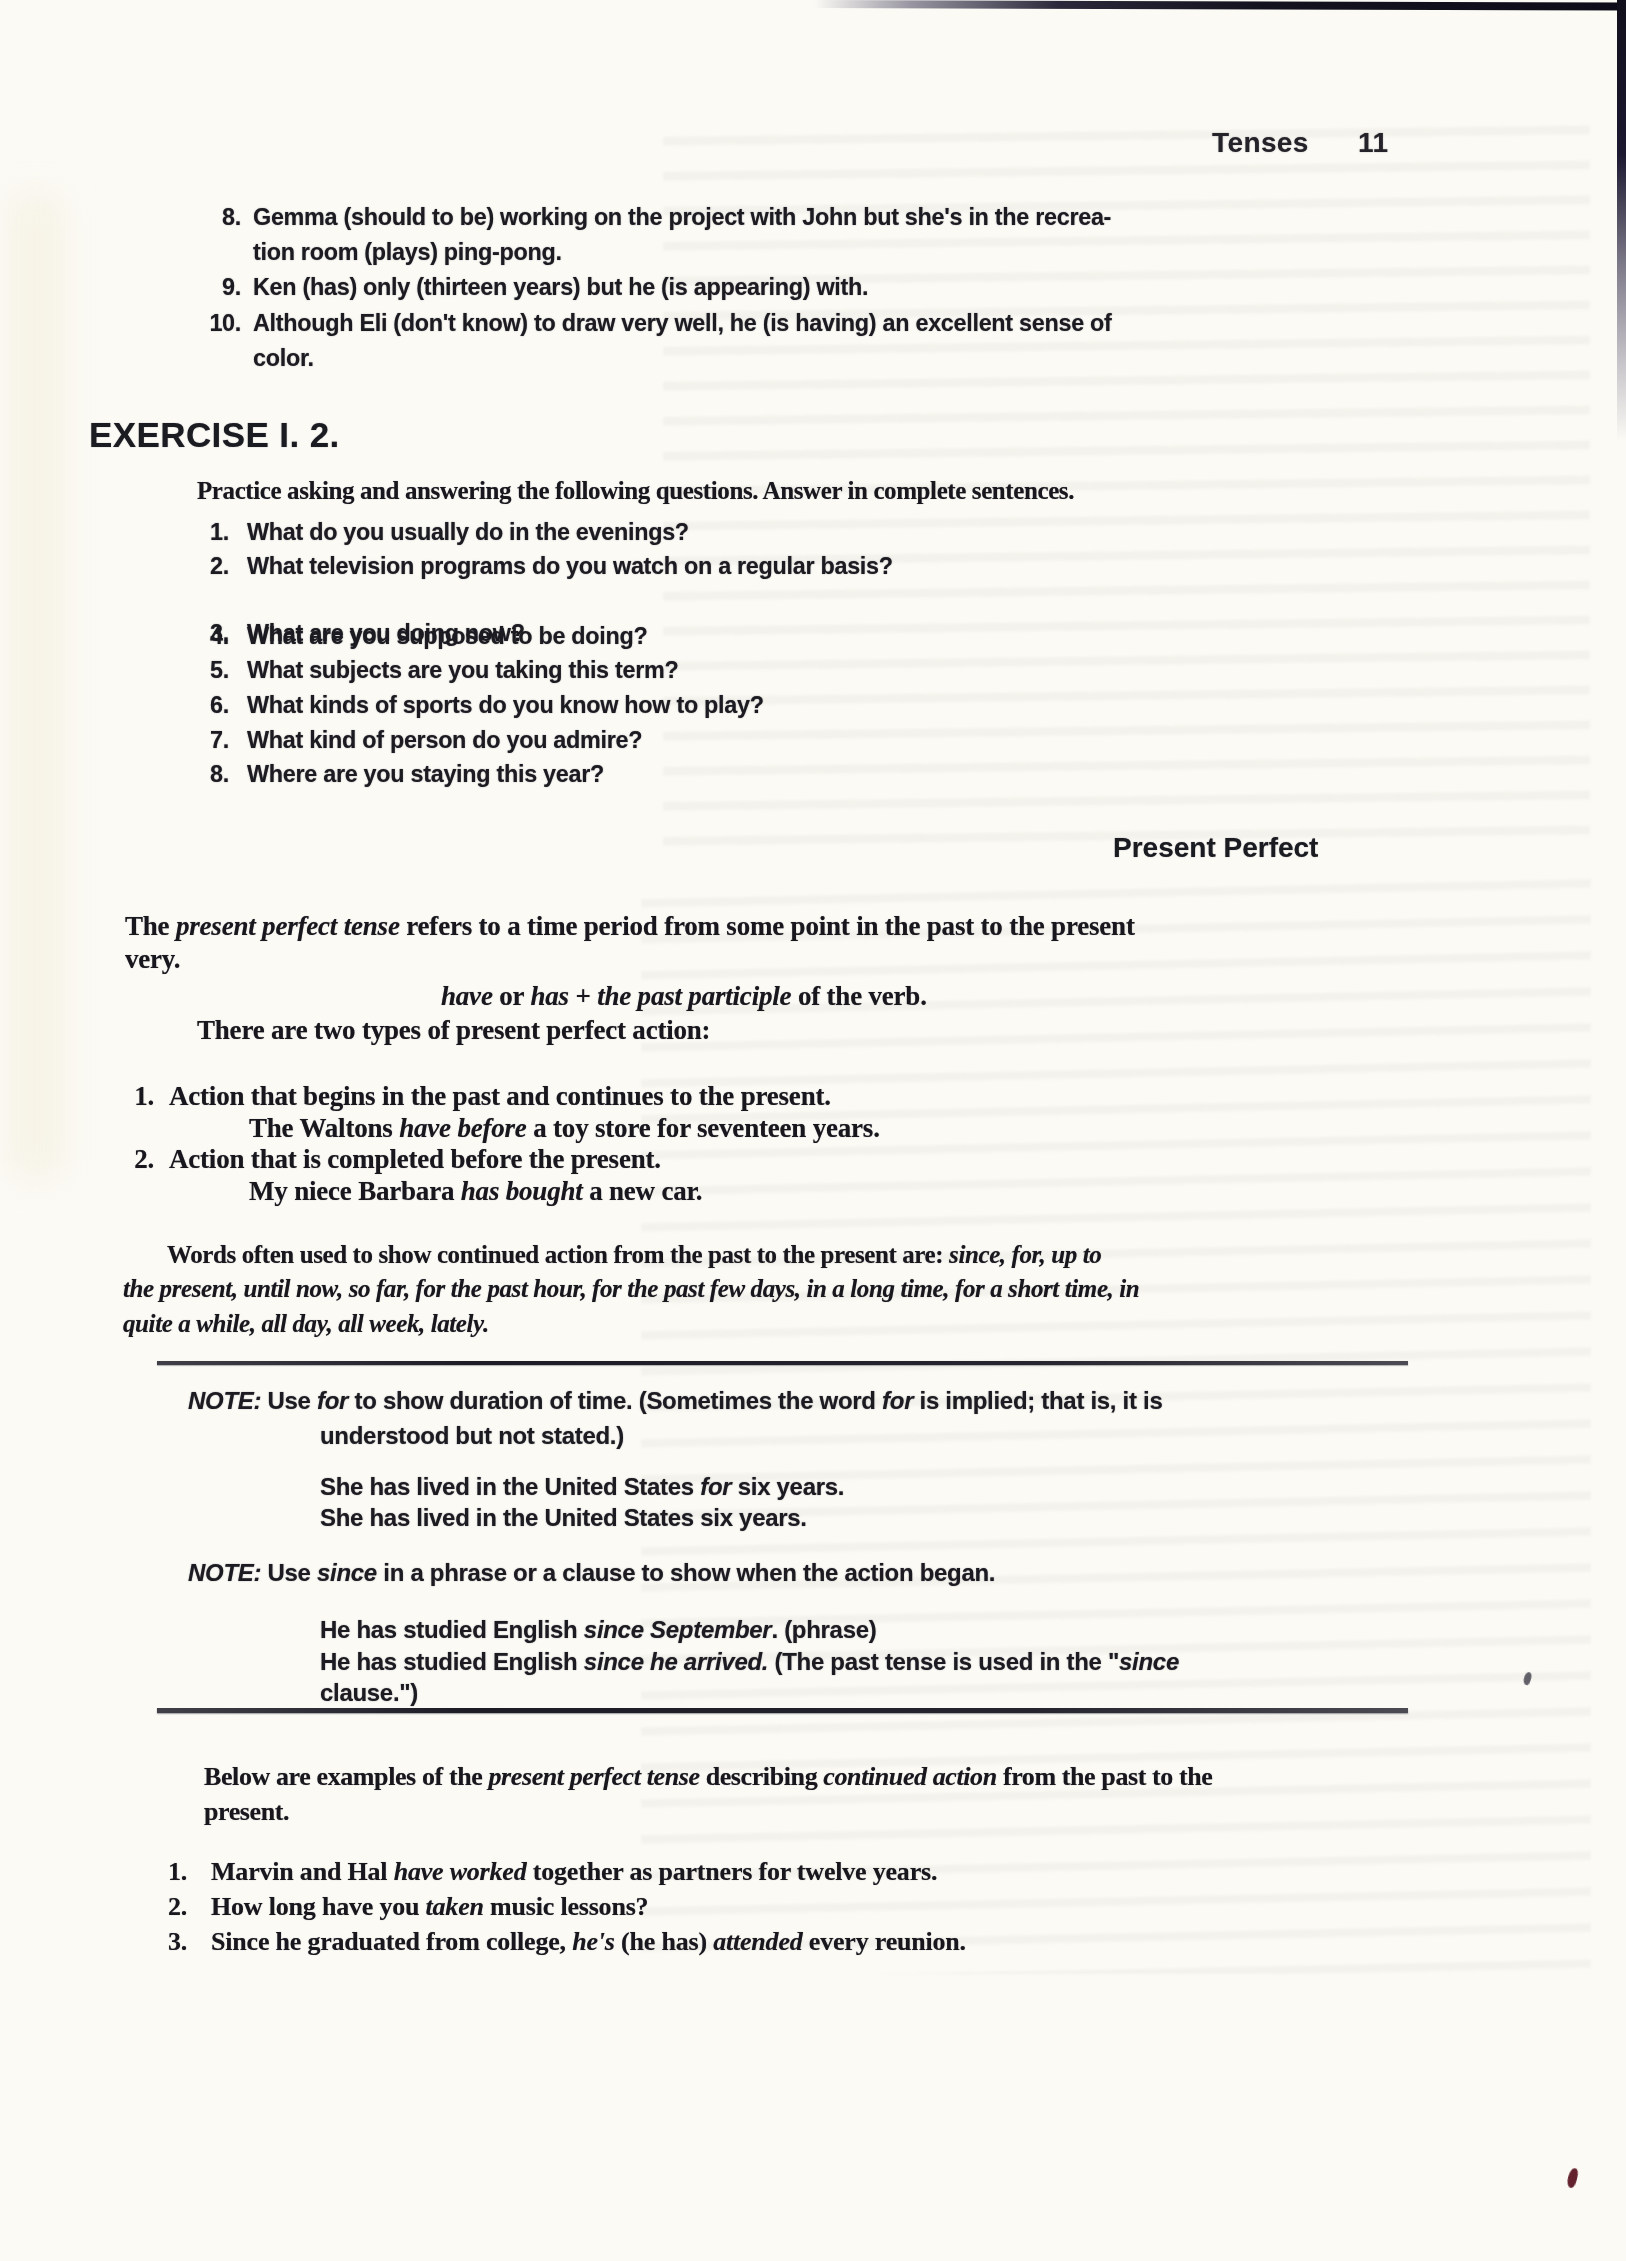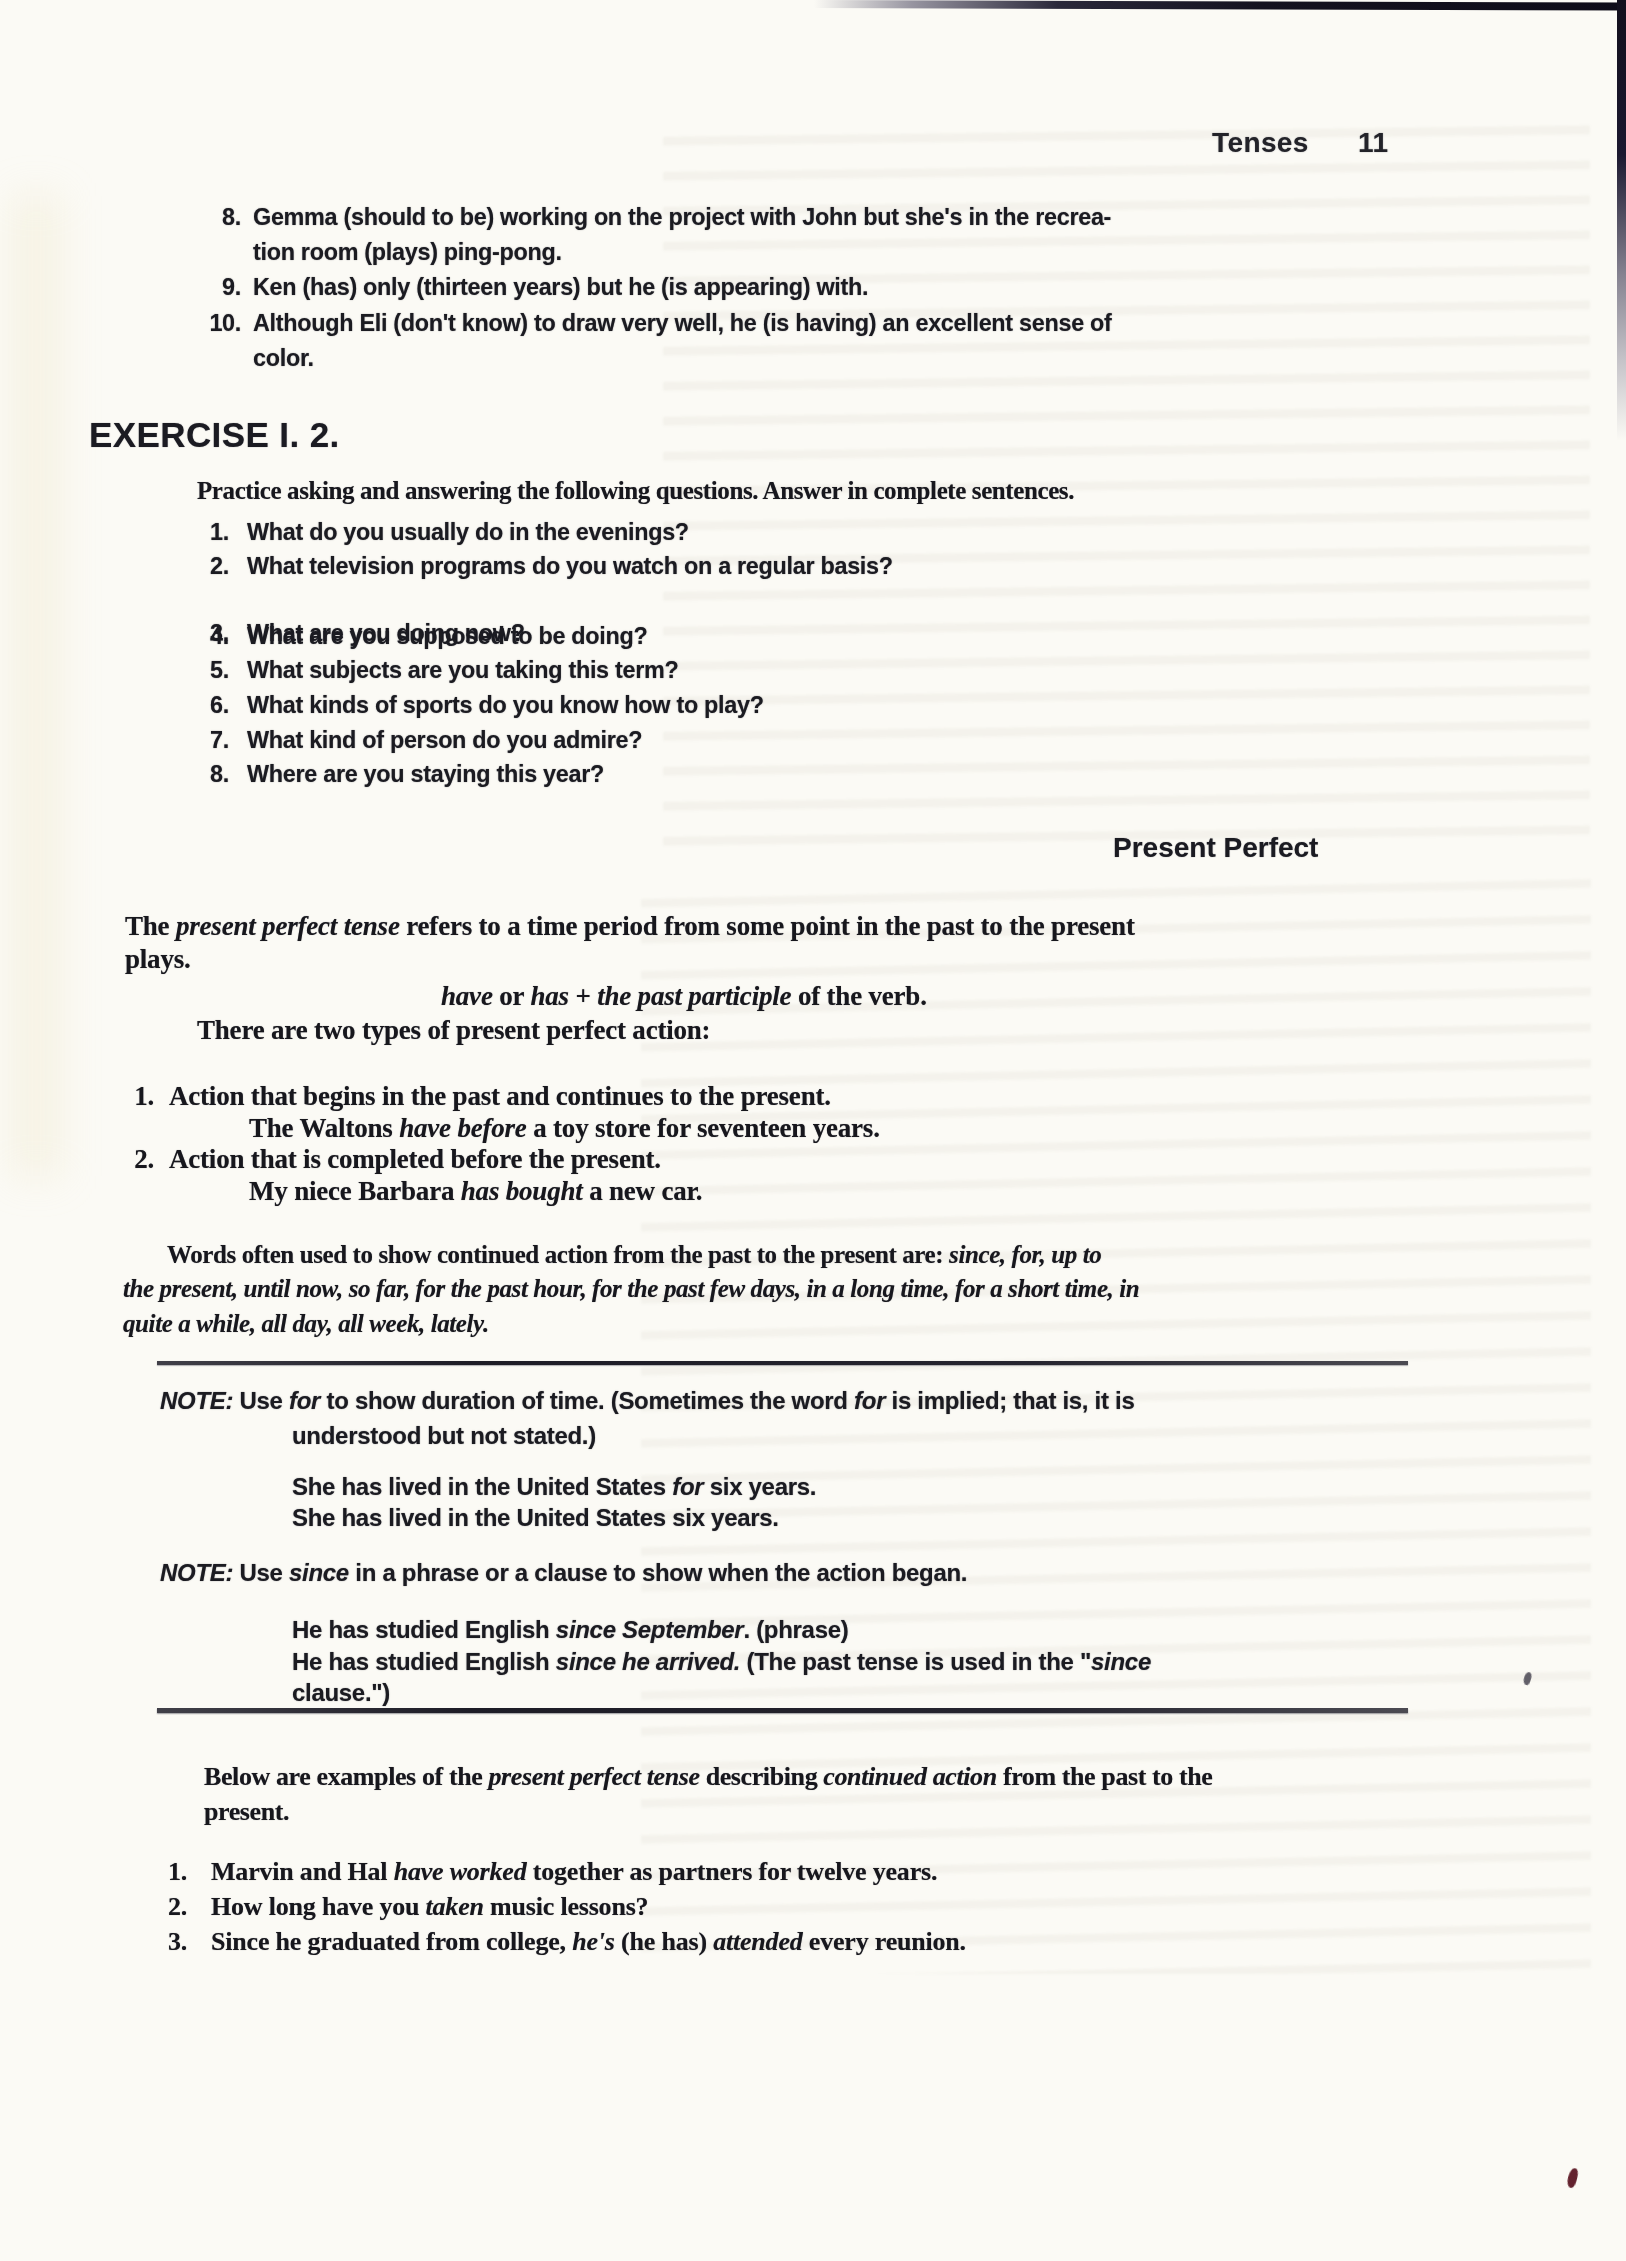--- a/index.html
+++ b/index.html
@@ -9,21 +9,21 @@
     font-family:"Liberation Sans",sans-serif;
   }
   .page{position:absolute;inset:0;}
   .line{position:absolute;white-space:nowrap;line-height:1.15;}
   
   .sans{
     font-family:"Liberation Sans",sans-serif;font-weight:700;
     font-size:23.4px;color:#1b1b21;letter-spacing:-0.3px;
     text-shadow:0 0 1.2px rgba(28,28,40,.55);
   }
-  .sans32{font-size:24px;}
+  .sans32{font-size:24px;margin-left:28px;}
   
   .serif{
     font-family:"Liberation Serif",serif;font-weight:700;
     font-size:27px;color:#17171d;letter-spacing:-0.2px;
     text-shadow:0 0 0.9px rgba(25,25,38,.5);
   }
   .serif34{font-size:26px;letter-spacing:-0.4px;}
   .serif33{font-size:25px;letter-spacing:-0.4px;}
   .serif35{font-size:26px;letter-spacing:-0.2px;}
   .heading1{
@@ -140,21 +140,21 @@
   <div class="line sans" style="left:188px;top:727px;">
     <span class="num n54">7.</span><span>What kind of person do you admire?</span>
   </div>
   <div class="line sans" style="left:188px;top:761px;">
     <span class="num n54">8.</span><span>Where are you staying this year?</span>
   </div>
 
   <div class="line heading2" style="left:1113px;top:832px;">Present Perfect</div>
 
   <div class="line serif" style="left:125px;top:911px;">The <i>present perfect tense</i> refers to a time period from some point in the past to the present</div>
-  <div class="line serif" style="left:125px;top:944px;">plays.</div>
+  <div class="line serif" style="left:125px;top:944px;">very.</div>
 
   <div class="line serif" style="left:441px;top:981px;"><i>have</i> or <i>has</i> + <i>the past participle</i> of the verb.</div>
   <div class="line serif" style="left:197px;top:1015px;">There are two types of present perfect action:</div>
 
   <div class="line serif" style="left:127px;top:1081px;">
     <span class="num n36">1.</span><span>Action that begins in the past and continues to the present.</span>
   </div>
   <div class="line serif" style="left:249px;top:1113px;">The Waltons <i>have before</i> a toy store for seventeen years.</div>
   <div class="line serif" style="left:127px;top:1144px;">
     <span class="num n36">2.</span><span>Action that is completed before the present.</span>

